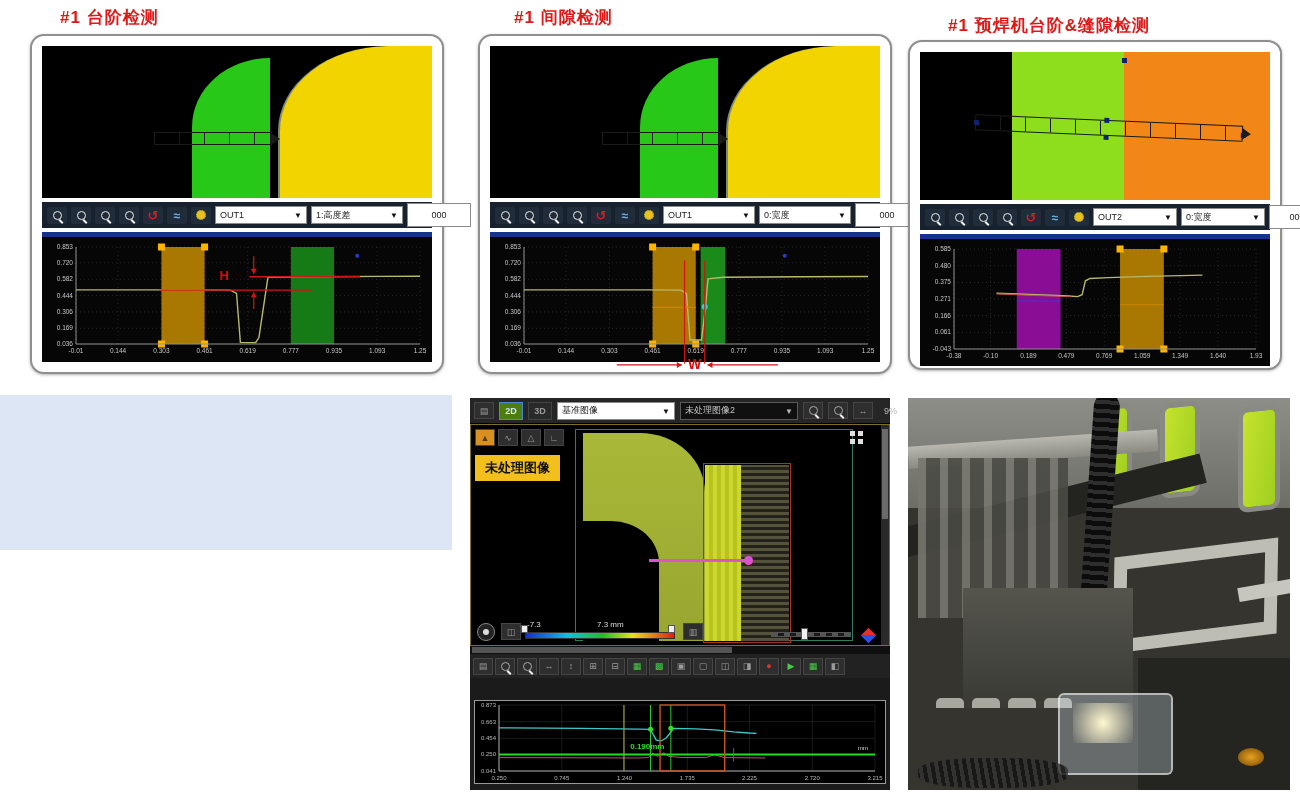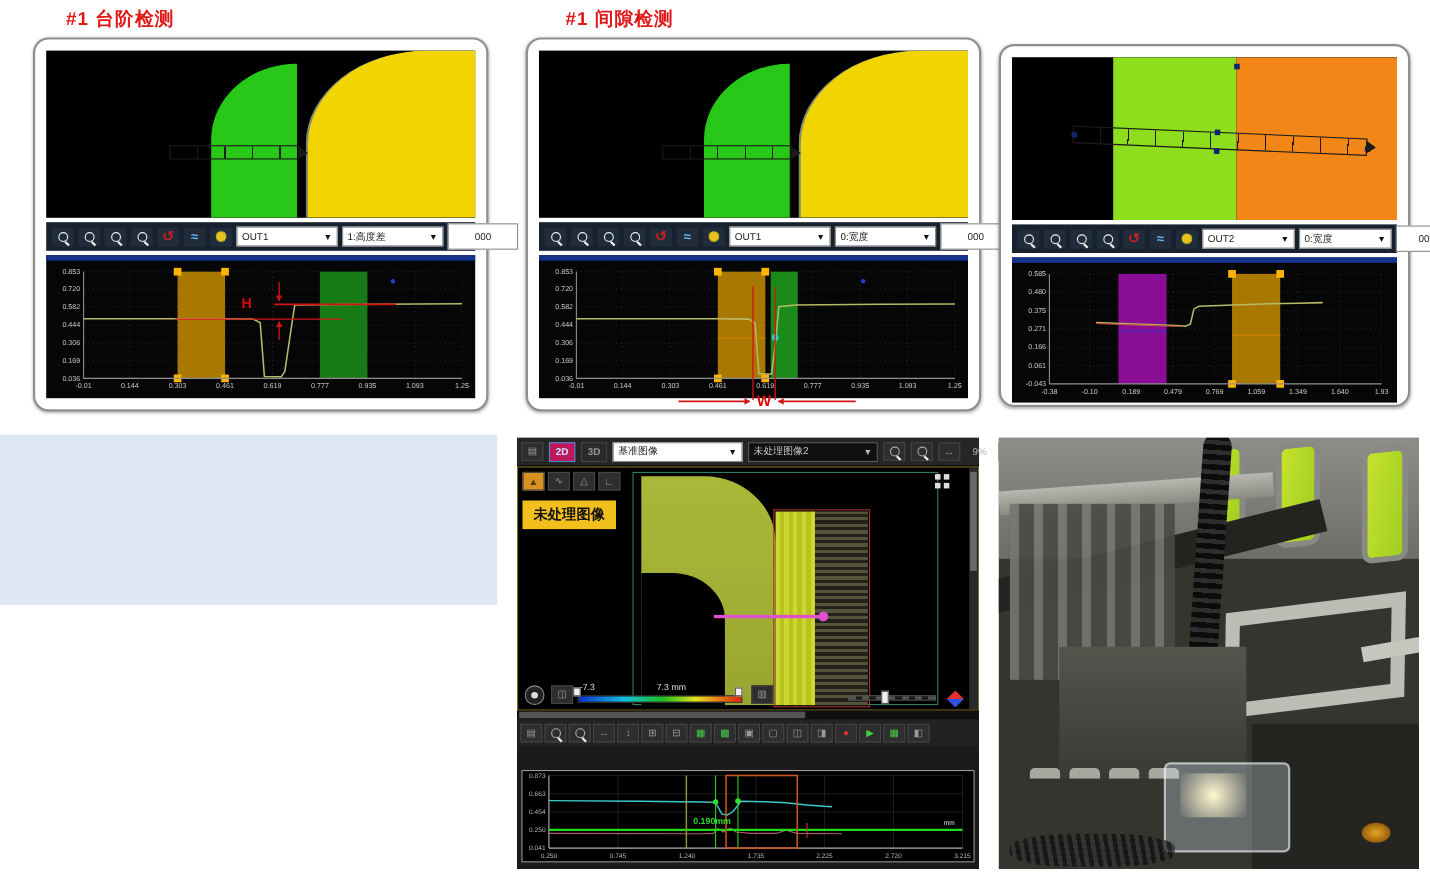--- a/index.html
+++ b/index.html
@@ -30,21 +30,21 @@
   .valbox{height:24px;background:#fff;border:1px solid #8a8a8a;font-size:9px;color:#1a1a1a;display:flex;align-items:center;justify-content:center;flex:0 0 auto;}
   .gwrap{position:relative;margin:4px 10px 0;background:#060606;}
   .gtop{height:5px;background:#15328c;margin-bottom:2px;}
   .ylabel{position:absolute;background:#f2bf1c;color:#111;font-weight:bold;font-size:14px;padding:4px 10px;box-shadow:1px 1px 2px rgba(0,0,0,.4);}
   
   .mui{position:absolute;background:#1b1b1b;}
   .mtb{position:absolute;left:0;top:0;right:0;height:26px;background:#262626;border-bottom:1px solid #000;display:flex;align-items:center;gap:5px;padding:0 4px;}
   .t{width:20px;height:17px;background:#2e2e2e;border:1px solid #454545;color:#9a9a9a;font-size:9px;display:flex;align-items:center;justify-content:center;flex:0 0 auto;}
   .t.gn{color:#44cc44;} .t.rd{color:#dd3333;}
   .tab{width:24px;height:18px;font-size:9px;font-weight:bold;display:flex;align-items:center;justify-content:center;flex:0 0 auto;}
-  .tab.on{background:#be185d;border:1px solid #4a8ad4;color:#cfe4ff;}
+  .tab.on{background:#4d7c0f;border:1px solid #4a8ad4;color:#cfe4ff;}
   .tab.off{background:#2a2a2a;border:1px solid #444;color:#999;text-align:center;}
   .mview{position:absolute;left:0;top:26px;width:420px;height:222px;background:#000;border:1px solid #806f20;overflow:hidden;}
   .fsicon{position:absolute;display:grid;grid-template-columns:5px 5px;grid-gap:3px;}
   .fsicon div{width:5px;height:5px;background:#e0e0e0;}
   .rainbow{position:absolute;height:7px;border:1px solid #333;background:linear-gradient(90deg,#1030d0,#10c0e0 28%,#20c020 52%,#e8e020 72%,#e02010);}
   .handle{position:absolute;width:7px;height:8px;background:#f0f0f0;border:1px solid #555;}
   .mscale{position:absolute;color:#ddd;font-size:8px;}
   .vsb{position:absolute;right:0;top:0;width:8px;height:100%;background:#2a2a2a;}
   .vsb div{position:absolute;right:1px;top:4px;width:6px;height:90px;background:#6a6a6a;}
   .hsb{position:absolute;left:0;right:0;top:248px;height:8px;background:#101010;}
@@ -57,20 +57,21 @@
   .photo-bg{position:absolute;background:#dce6f4;}
   .pm{position:absolute;}
 </style>
 </head>
 <body>
 
 <div class="stage">
 
   <div class="ptitle" style="left:60px;top:6px;">#1 台阶检测</div>
   <div class="ptitle" style="left:514px;top:6px;">#1 间隙检测</div>
+  <div class="ptitle" style="left:948px;top:14px;">#1 预焊机台阶&amp;缝隙检测</div>
 
   <section class="card" style="left:30px;top:34px;width:414px;height:340px;">
     <div class="imgbox" style="height:152px;">
       <div class="gband" style="left:150px;top:12px;width:78px;height:140px;"></div>
       <div class="yband" style="left:236px;top:0;width:158px;height:152px;"></div>
       <div class="roi" style="left:112px;top:86px;width:118px;height:13px;"></div>
     </div>
     <div class="tbar">
       <div class="ico">
           <span class="mag"></span>

